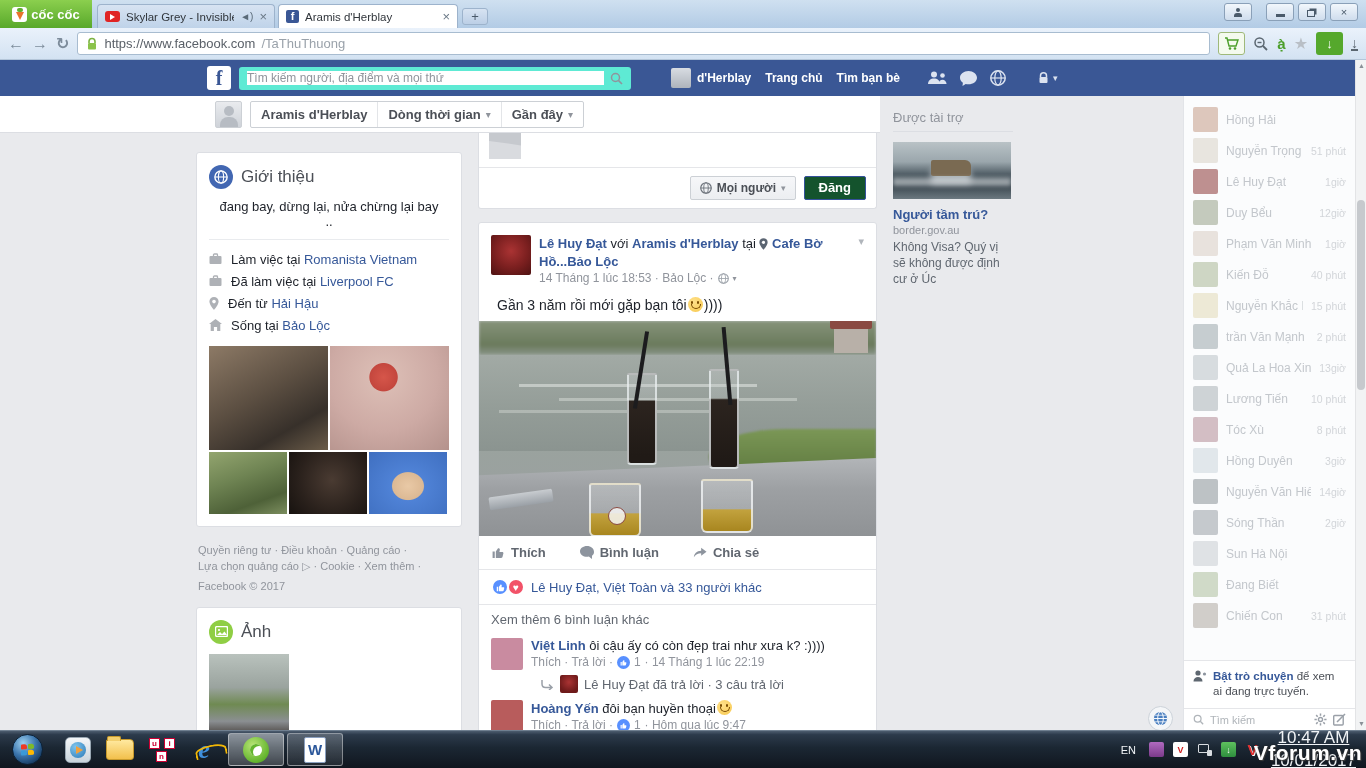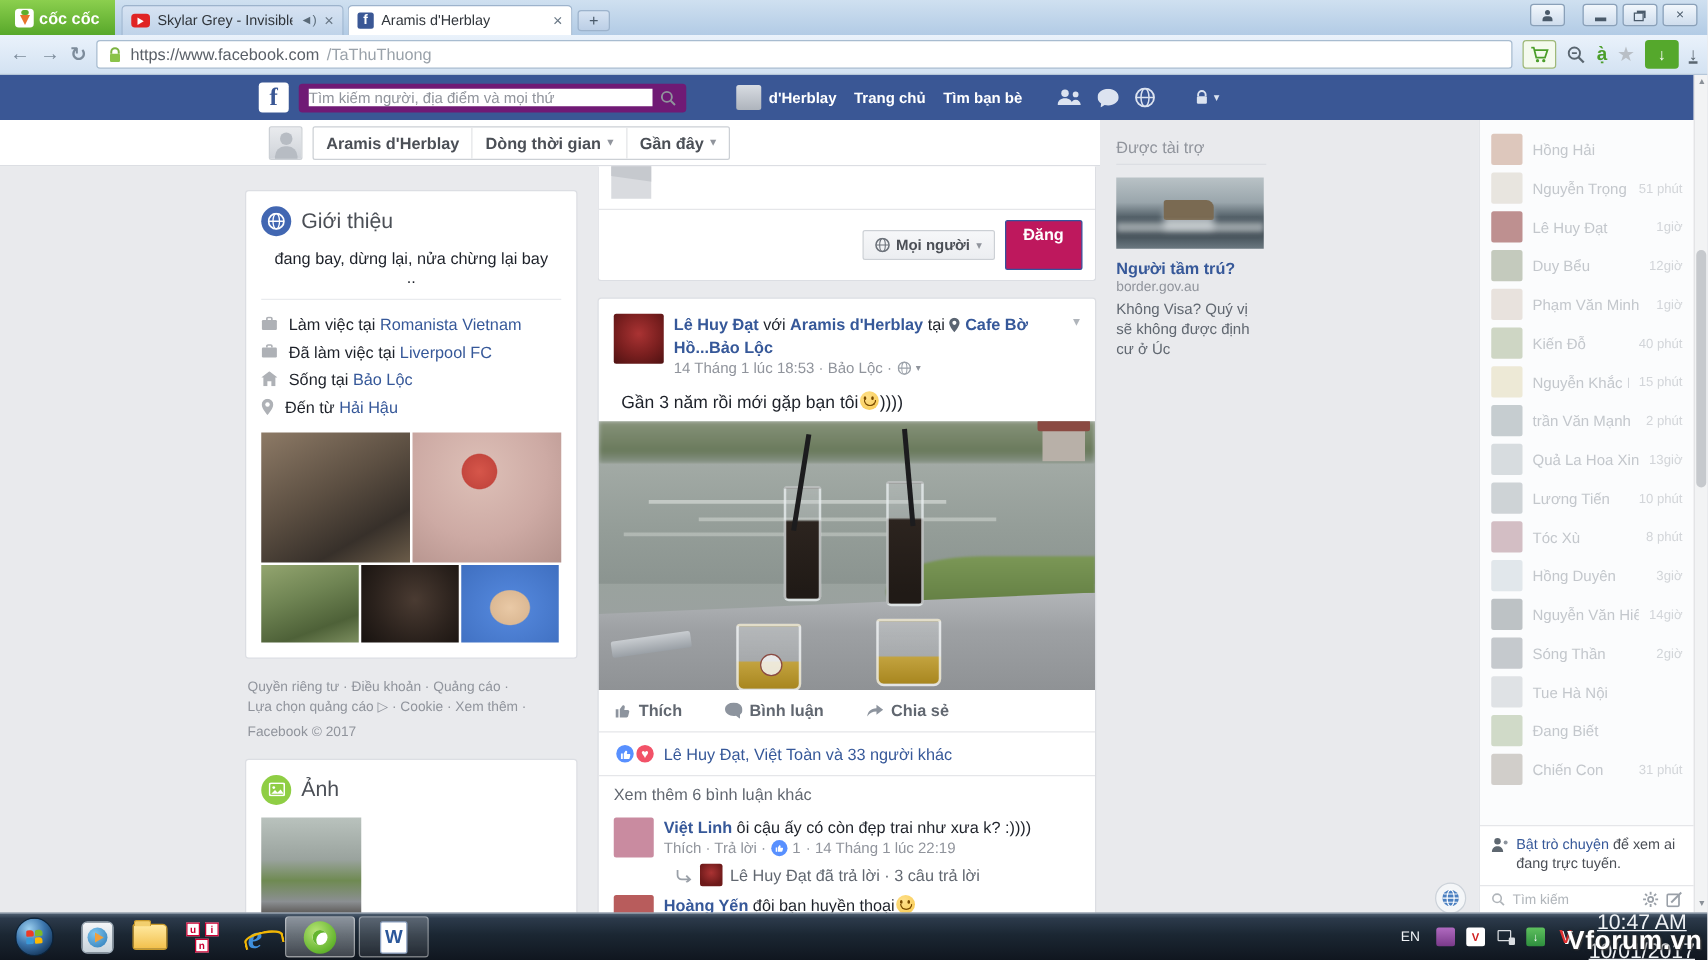--- a/index.html
+++ b/index.html
@@ -43,21 +43,21 @@
   .a-green { color:#4b9e2a; font-weight:bold; font-size:15px; }
   .star-g { color:#b9bfc6; font-size:16px; }
   .dl-dark { color:#5a6670; font-size:14px; border-bottom:2px solid #5a6670; line-height:10px; height:14px; }
 
   
   .page { position:relative; height:670px; background:#e9eaed; overflow:hidden; color:#1d2129; }
 
   .fb-header { position:absolute; top:0; left:0; width:1355px; height:36px; background:#3a5795; display:flex; align-items:center; }
   .fbh-inner { margin-left:207px; display:flex; align-items:center; gap:8px; }
   .fb-logo { width:24px; height:24px; background:#fff; border-radius:3px; color:#3a5795; font-weight:bold; font-size:20px; text-align:center; line-height:24px; font-family:"Liberation Serif",serif; }
-  .fb-search { width:310px; height:23px; background:#701a75; border-radius:3px; display:flex; align-items:center; padding:0 8px; gap:6px; }
+  .fb-search { width:392px; height:23px; background:#5eead4; border-radius:3px; display:flex; align-items:center; padding:0 8px; gap:6px; }
   .fb-search input { border:none; outline:none; flex:1; font-size:12px; color:#1d2129; font-family:inherit; }
   .fb-search input::placeholder { color:#90949c; }
   .fbh-right { display:flex; align-items:center; gap:14px; margin-left:32px; color:#fff; font-size:12px; font-weight:bold; }
   .fbh-avatar { width:20px; height:20px; border-radius:2px; background:linear-gradient(#d8dce2,#aeb4bc); }
   .fbh-iconrow { display:flex; gap:13px; margin-left:14px; align-items:center; }
   .fbh-lock { display:flex; gap:4px; margin-left:18px; align-items:center; }
 
   .profile-strip { position:absolute; top:36px; left:0; width:880px; height:37px; background:#fff; border-bottom:1px solid #dcdee3; display:flex; align-items:center; padding-left:215px; }
   .ps-avatar { width:27px; height:27px; border:1px solid #ccd0d5; border-radius:2px; background:linear-gradient(#e9ebee,#cfd3d9); position:relative; margin-right:8px; }
   .ps-avatar::before { content:""; position:absolute; left:8px; top:4px; width:10px; height:10px; border-radius:50%; background:#b7bcc3; }
@@ -92,21 +92,21 @@
   .anh-photo { margin:4px 12px 12px; width:80px; height:112px; background:linear-gradient(#b9c2bd 0%,#9aa39e 30%,#6f8a52 45%,#8b8f92 60%,#3a322c 75%,#8f9295 100%); }
 
   
   .center-col { position:absolute; left:478px; top:73px; width:399px; }
   .composer { margin-bottom:13px; border-radius:0 0 3px 3px; border-top:none; }
   .comp-top { padding:0 10px 8px; border-bottom:1px solid #e5e6e9; }
   .envelope { width:32px; height:26px; background:#d9dbdf; position:relative; overflow:hidden; }
   .envelope::before { content:""; position:absolute; left:-4px; top:-16px; width:40px; height:26px; background:#c6c9ce; transform:rotate(8deg); }
   .comp-bottom { display:flex; align-items:center; justify-content:flex-end; gap:8px; padding:8px 10px; }
   .privacy-chip { display:flex; align-items:center; gap:5px; height:24px; padding:0 9px; border:1px solid #ccd0d5; border-radius:2px; background:linear-gradient(#f6f7f9,#eceef1); font-size:12px; font-weight:bold; color:#4b4f56; }
-  .post-btn { height:40px; padding:0 14px; background:#be185d; border:1px solid #35519c; border-radius:2px; color:#fff; font-size:13px; font-weight:bold; line-height:22px; }
+  .post-btn { height:24px; padding:0 14px; background:#14532d; border:1px solid #35519c; border-radius:2px; color:#fff; font-size:13px; font-weight:bold; line-height:22px; }
 
   .post-card { }
   .post-head { display:flex; padding:12px; gap:8px; }
   .post-avatar { width:40px; height:40px; border-radius:2px; background:radial-gradient(circle at 50% 40%,#a33 0%,#7a1f1f 55%,#4e1212 100%); flex:none; }
   .post-title { font-size:13px; line-height:1.35; }
   .bluelink { color:#365899; font-weight:bold; }
   .post-time { font-size:12px; color:#90949c; margin-top:1px; display:flex; align-items:center; gap:4px; }
   .post-chevron { margin-left:auto; color:#b0b5bb; font-size:11px; }
   .post-text { padding:0 18px 8px; font-size:14px; }
 
@@ -156,21 +156,21 @@
 
   
   .chat-sidebar { position:absolute; left:1183px; top:36px; width:172px; height:634px; background:#fbfcfd; border-left:1px solid #e2e4e8; }
   .chat-list { padding-top:8px; }
   .chat-row { display:flex; align-items:center; gap:8px; height:31px; padding:0 9px; }
   .chat-av { width:25px; height:25px; border-radius:2px; flex:none; opacity:.55; }
   .chat-name { flex:1; font-size:12px; color:#c3c7cc; white-space:nowrap; overflow:hidden; }
   .chat-time { font-size:10.5px; color:#d2d5d9; }
   .chat-bottom { position:absolute; bottom:0; left:0; width:100%; border-top:1px solid #e5e6e9; background:#fff; }
   .chat-note { display:flex; gap:6px; padding:8px 9px; font-size:11.5px; color:#4b4f56; line-height:1.35; }
-  .chat-note .bluelink { font-weight:normal; }
+  .chat-note .bluelink { font-weight:bold; }
   .chat-search { display:flex; align-items:center; gap:6px; border-top:1px solid #e5e6e9; padding:4px 9px; }
   .chat-search input { border:none; outline:none; flex:1; font-size:11px; color:#1d2129; background:transparent; width:70px; font-family:inherit; }
   .chat-search input::placeholder { color:#b0b5ba; }
   .globe-fab { position:absolute; left:1148px; top:646px; width:25px; height:25px; border-radius:50%; background:#f4f6f8; border:1px solid #ccd2d9; display:flex; align-items:center; justify-content:center; }
 
   
   .pg-scroll { position:absolute; right:0; top:0; width:11px; height:670px; background:#f2f3f4; border-left:1px solid #e3e4e6; }
   .sb-arrow { position:absolute; left:0; width:11px; height:12px; color:#8a9097; font-size:7px; text-align:center; line-height:12px; }
   .sb-thumb { position:absolute; top:140px; left:1px; width:8px; height:190px; background:#c6c9cd; border-radius:4px; }
 
@@ -367,31 +367,31 @@
           <span><span>Làm việc tại </span><span class="lnk">Romanista Vietnam</span></span>
         </div>
         <div class="intro-item">
           <svg width="13" height="12" viewBox="0 0 13 12">
               <rect x="0.5" y="3" width="12" height="8" rx="1" fill="#aeb1b6"></rect>
               <path d="M4.5 3V1.8c0-.5.4-.8.9-.8h2.2c.5 0 .9.3.9.8V3" fill="none" stroke="#aeb1b6" stroke-width="1.3"></path>
             </svg>
           <span><span>Đã làm việc tại </span><span class="lnk">Liverpool FC</span></span>
         </div>
         <div class="intro-item">
-          <svg width="13" height="12" viewBox="0 0 13 12">
-              <path d="M6.5 0L0 5h1.7v7h3.2V8h3.2v4h3.2V5H13z" fill="#aeb1b6"></path>
-            </svg>
-          <span><span>Sống tại </span><span class="lnk">Bảo Lộc</span></span>
-        </div>
-        <div class="intro-item">
           <svg width="10" height="13" viewBox="0 0 10 13">
               <path d="M5 0a4.6 4.6 0 00-4.6 4.6C.4 8 5 13 5 13s4.6-5 4.6-8.4A4.6 4.6 0 005 0z" fill="#aeb1b6"></path>
               <circle cx="5" cy="4.6" r="1.8" fill="#fff"></circle>
             </svg>
           <span><span>Đến từ </span><span class="lnk">Hải Hậu</span></span>
+        </div>
+        <div class="intro-item">
+          <svg width="13" height="12" viewBox="0 0 13 12">
+              <path d="M6.5 0L0 5h1.7v7h3.2V8h3.2v4h3.2V5H13z" fill="#aeb1b6"></path>
+            </svg>
+          <span><span>Sống tại </span><span class="lnk">Bảo Lộc</span></span>
         </div>
         <div class="pgrid">
           <div class="pg pg-a"></div>
           <div class="pg pg-b"></div>
           <div class="pg pg-c"></div>
           <div class="pg pg-d"></div>
           <div class="pg pg-e"></div>
         </div>
       </div>
       <div class="lfooter">
@@ -645,21 +645,21 @@
           </div>
 
           <div class="chat-row">
             <div class="chat-av" style="background: rgb(153, 159, 165);"></div>
             <div class="chat-name">Sóng Thần</div>
             <div class="chat-time">2giờ</div>
           </div>
 
           <div class="chat-row">
             <div class="chat-av" style="background: rgb(200, 204, 209);"></div>
-            <div class="chat-name">Tue Hà Nội</div>
+            <div class="chat-name">Sun Hà Nội</div>
             <div class="chat-time"></div>
           </div>
 
           <div class="chat-row">
             <div class="chat-av" style="background: rgb(173, 190, 157);"></div>
             <div class="chat-name">Đang Biết</div>
             <div class="chat-time"></div>
           </div>
 
           <div class="chat-row">

